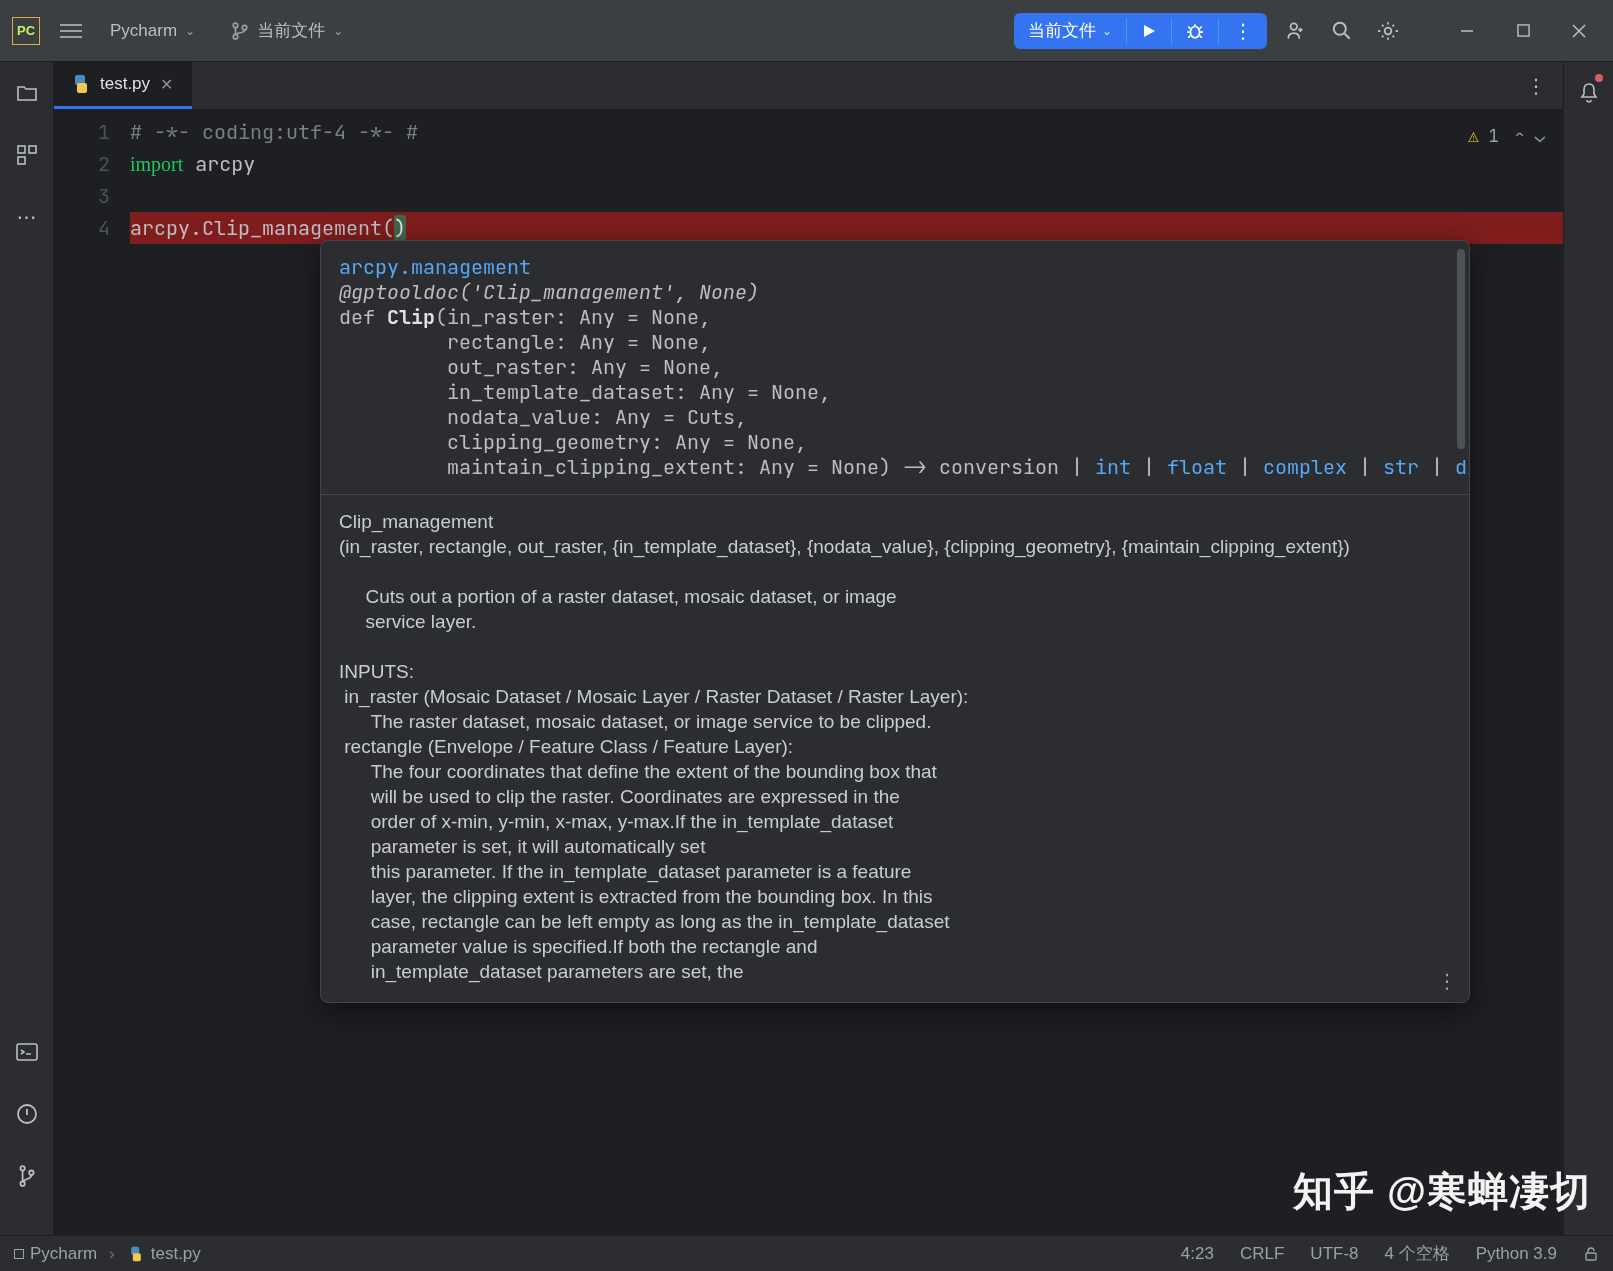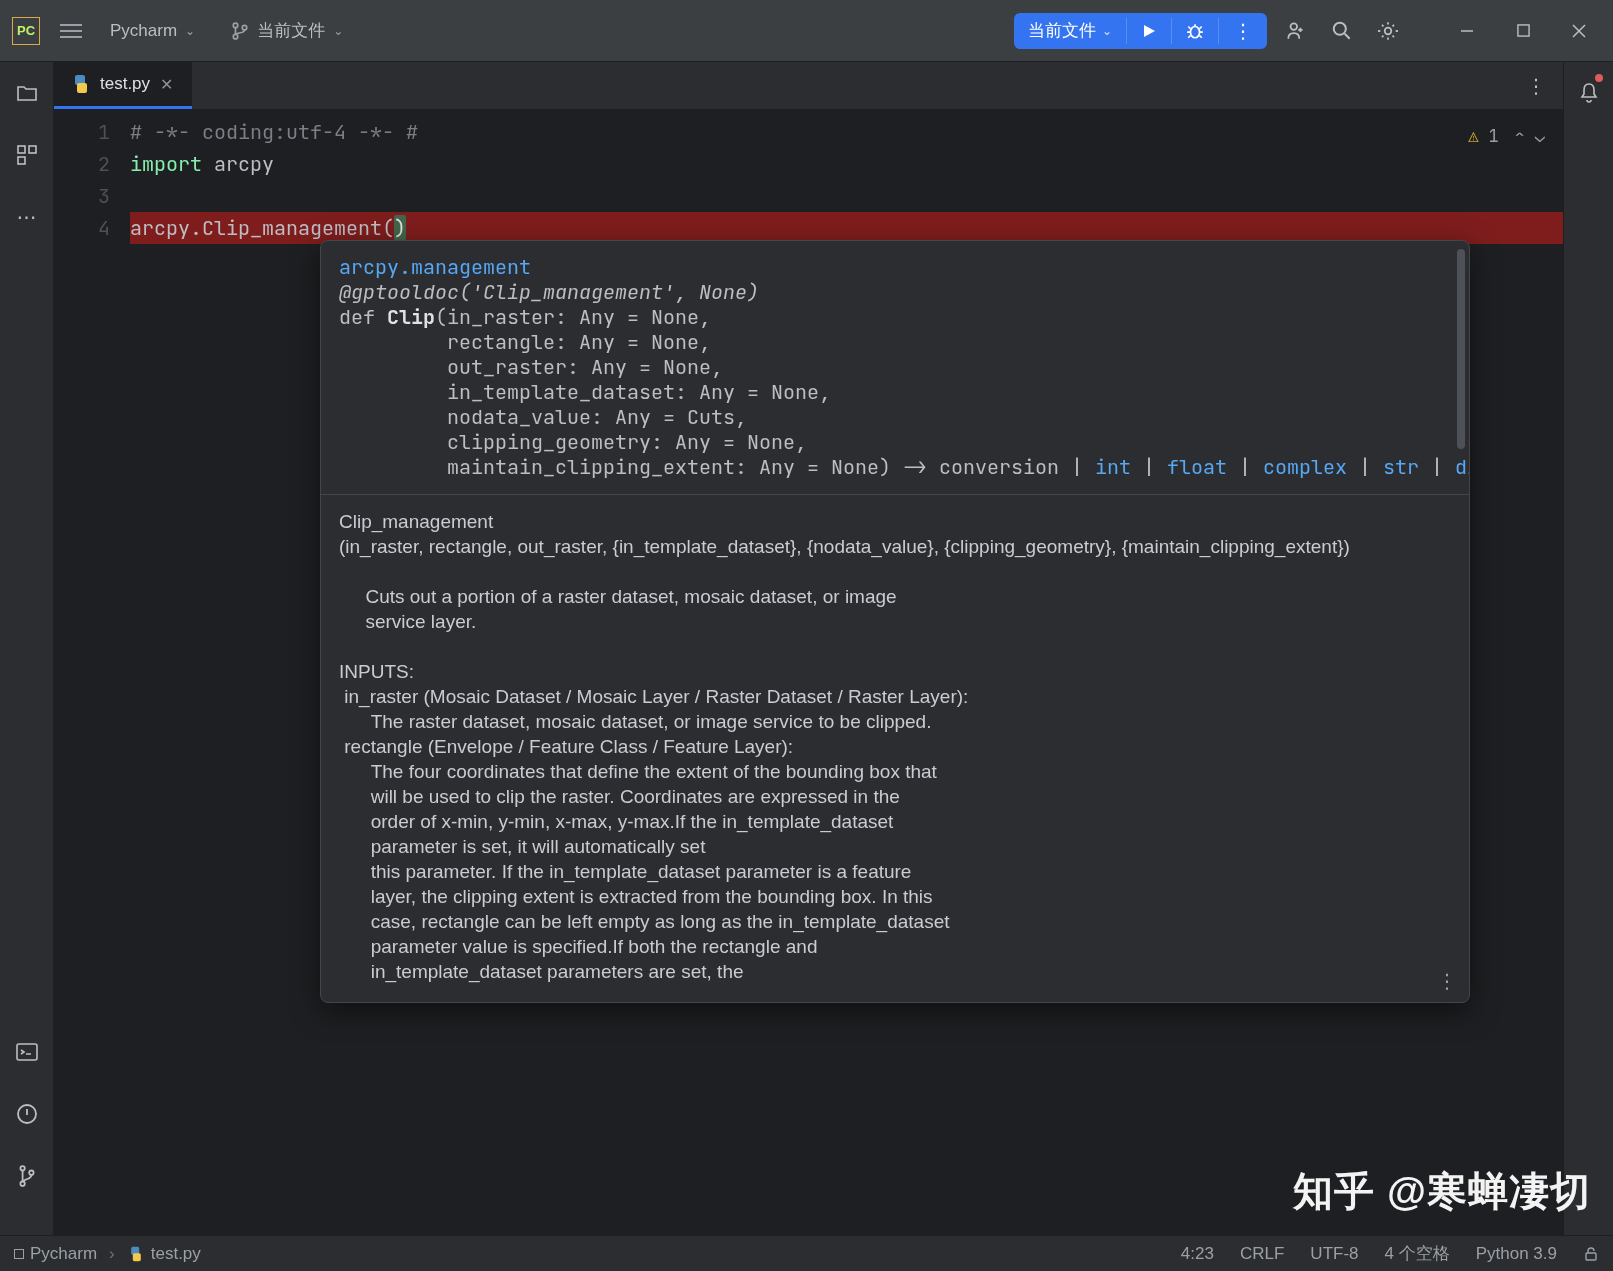--- a/index.html
+++ b/index.html
@@ -48,21 +48,21 @@
 .py-icon { display: inline-flex; width: 18px; height: 18px; position: relative; }
 .py-icon::before { content: ""; position: absolute; width: 10px; height: 10px; background: #4b8bbe; border-radius: 2px; top: 0; left: 3px; }
 .py-icon::after { content: ""; position: absolute; width: 10px; height: 10px; background: #f2c94c; border-radius: 2px; bottom: 0; right: 3px; }
 
 .code-area { flex: 1; display: flex; font-family: "JetBrains Mono", Consolas, monospace; font-size: 20px; line-height: 32px; position: relative; overflow: hidden; }
 .gutter { width: 70px; background: #1e1f22; text-align: right; padding: 6px 14px 0 0; color: #4b5059; user-select: none; }
 .gutter div { height: 32px; }
 .code { flex: 1; padding: 6px 0 0 6px; color: #bcbec4; position: relative; }
 .code-line { height: 32px; white-space: pre; }
 .code-line.hl { background: #7f1d1d; }
-.kw { color: #86efac; }
+.kw { color: #22c55e; font-family: Liberation Serif, serif; }
 .comment { color: #7a7e85; }
 .ident { color: #bcbec4; }
 .caret-paren { background: #43664a; color: #e0e0e0; border-radius: 2px; }
 
 .insight { position: absolute; top: 10px; right: 18px; display: flex; align-items: center; gap: 10px; color: #9aa0a6; font-size: 17px; }
 .insight .warn { color: #c9a227; }
 
 .hint-popup {
   position: absolute;
   left: 196px;

